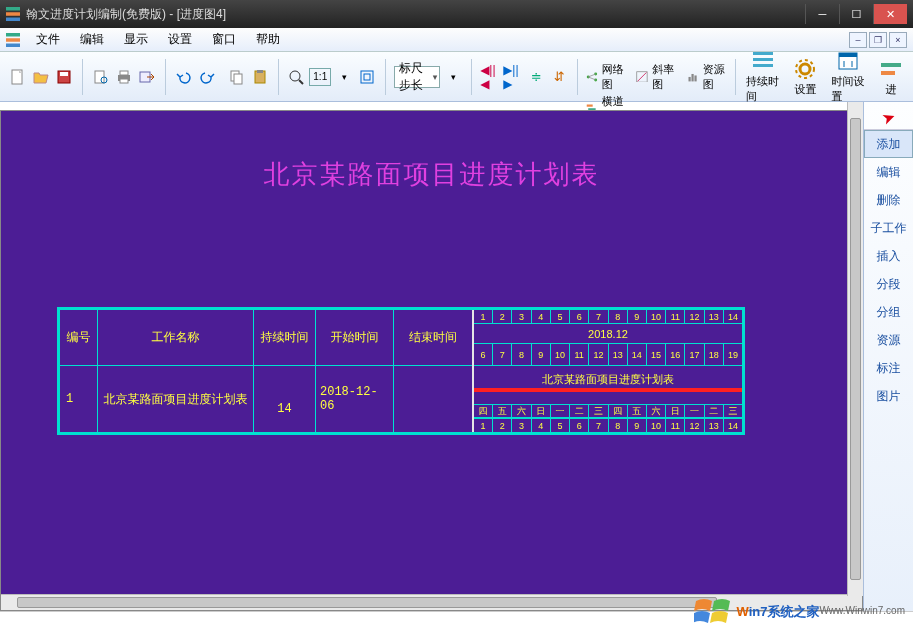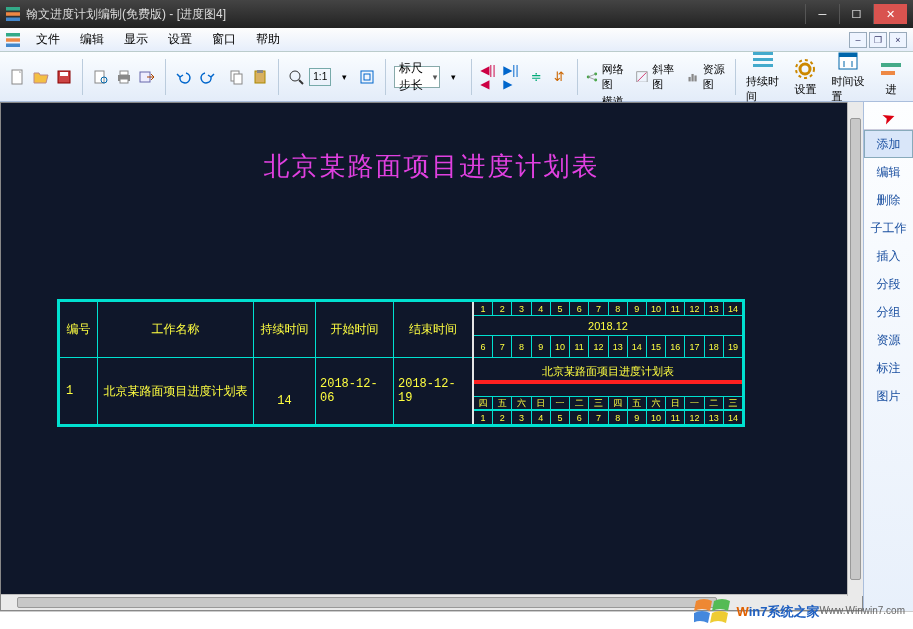--- a/index.html
+++ b/index.html
@@ -31,21 +31,21 @@
 .tb-select::after { content: "▾"; position: absolute; right: 2px; font-size: 9px; color: #555; }
 .tb-big { display: flex; flex-direction: column; align-items: center; justify-content: center; padding: 2px 6px; cursor: default; height: 46px; }
 .tb-big .big-icon { width: 24px; height: 24px; display: flex; align-items: center; justify-content: center; }
 .tb-big .big-label { font-size: 11px; margin-top: 1px; }
 .tb-row { display: flex; align-items: center; gap: 4px; font-size: 11px; cursor: default; }
 .tb-col { display: flex; flex-direction: column; gap: 2px; padding: 2px 4px; margin-top: 33px; }
 .tb-row .sm-icon { width: 16px; height: 16px; display: flex; align-items: center; justify-content: center; }
 
 
 .main-area { display: flex; height: 509px; }
-.canvas-wrap { flex: 1; background: #0f172a; border: 1px solid #888; position: relative; overflow: hidden; }
+.canvas-wrap { flex: 1; background: #4c1d95; border: 1px solid #888; position: relative; overflow: hidden; margin-top: 8px; }
 .canvas-title { color: #e040e0; font-size: 26px; font-weight: normal; text-align: center; padding-top: 46px; font-family: "SimSun"; letter-spacing: 2px; }
 .chart-box { position: absolute; left: 56px; top: 196px; width: 688px; height: 128px; border: 3px solid #00e0d0; }
 .chart-table { display: flex; height: 100%; }
 .left-table { display: flex; border-right: 2px solid #e5e5e5; font-family: Liberation Mono, monospace; }
 .lt-col { border-right: 1px solid #00e0d0; display: flex; flex-direction: column; }
 .lt-col:last-child { border-right: none; }
 .lt-h { color: #ffff40; font-size: 12px; display: flex; align-items: center; justify-content: center; border-bottom: 1px solid #00e0d0; height: 56px; }
 .lt-c { color: #ffff40; font-size: 12px; display: flex; align-items: center; justify-content: center; flex: 1; padding: 0 4px; }
 .col-num { width: 38px; }
 .col-name { width: 156px; justify-content: space-between; }
@@ -339,21 +339,20 @@
           <div class="lt-col col-dur">
             <div class="lt-h">持续时间</div>
             <div class="lt-c">14</div>
           </div>
           <div class="lt-col col-start">
             <div class="lt-h">开始时间</div>
             <div class="lt-c">2018-12-06</div>
           </div>
           <div class="lt-col col-end">
             <div class="lt-h">结束时间</div>
-            <div class="lt-c">2018-12-19</div>
           </div>
         </div>
         <div class="right-gantt">
           <div class="gantt-ruler-top" id="ruler-top">
               <div class="tick">1</div>
               <div class="tick">2</div>
               <div class="tick">3</div>
               <div class="tick">4</div>
               <div class="tick">5</div>
               <div class="tick">6</div>

